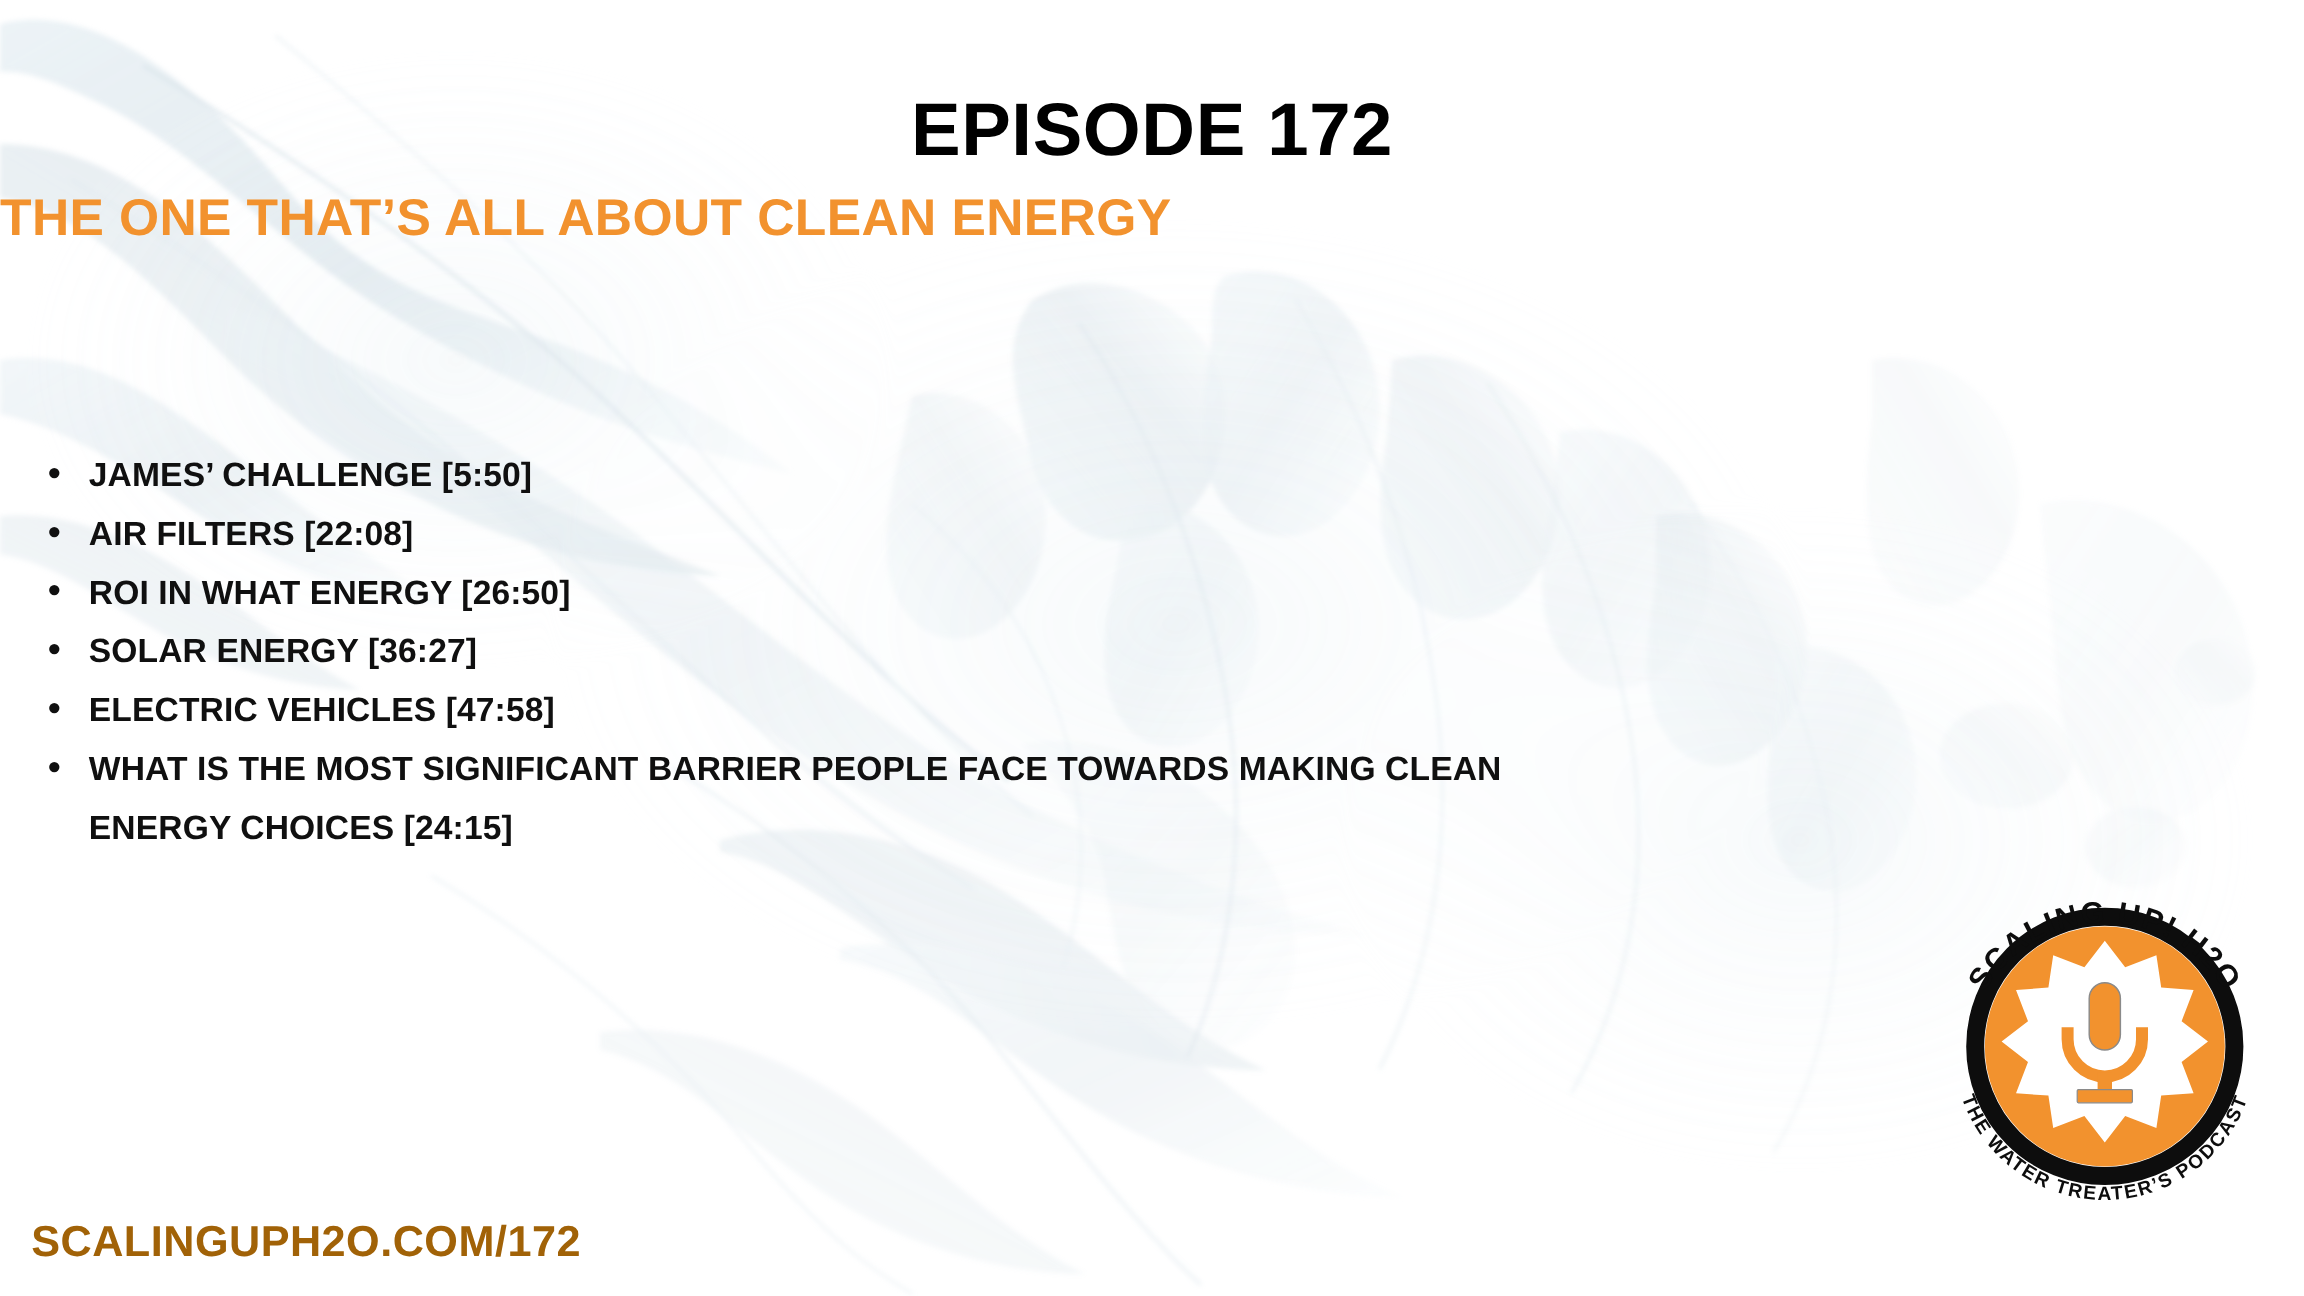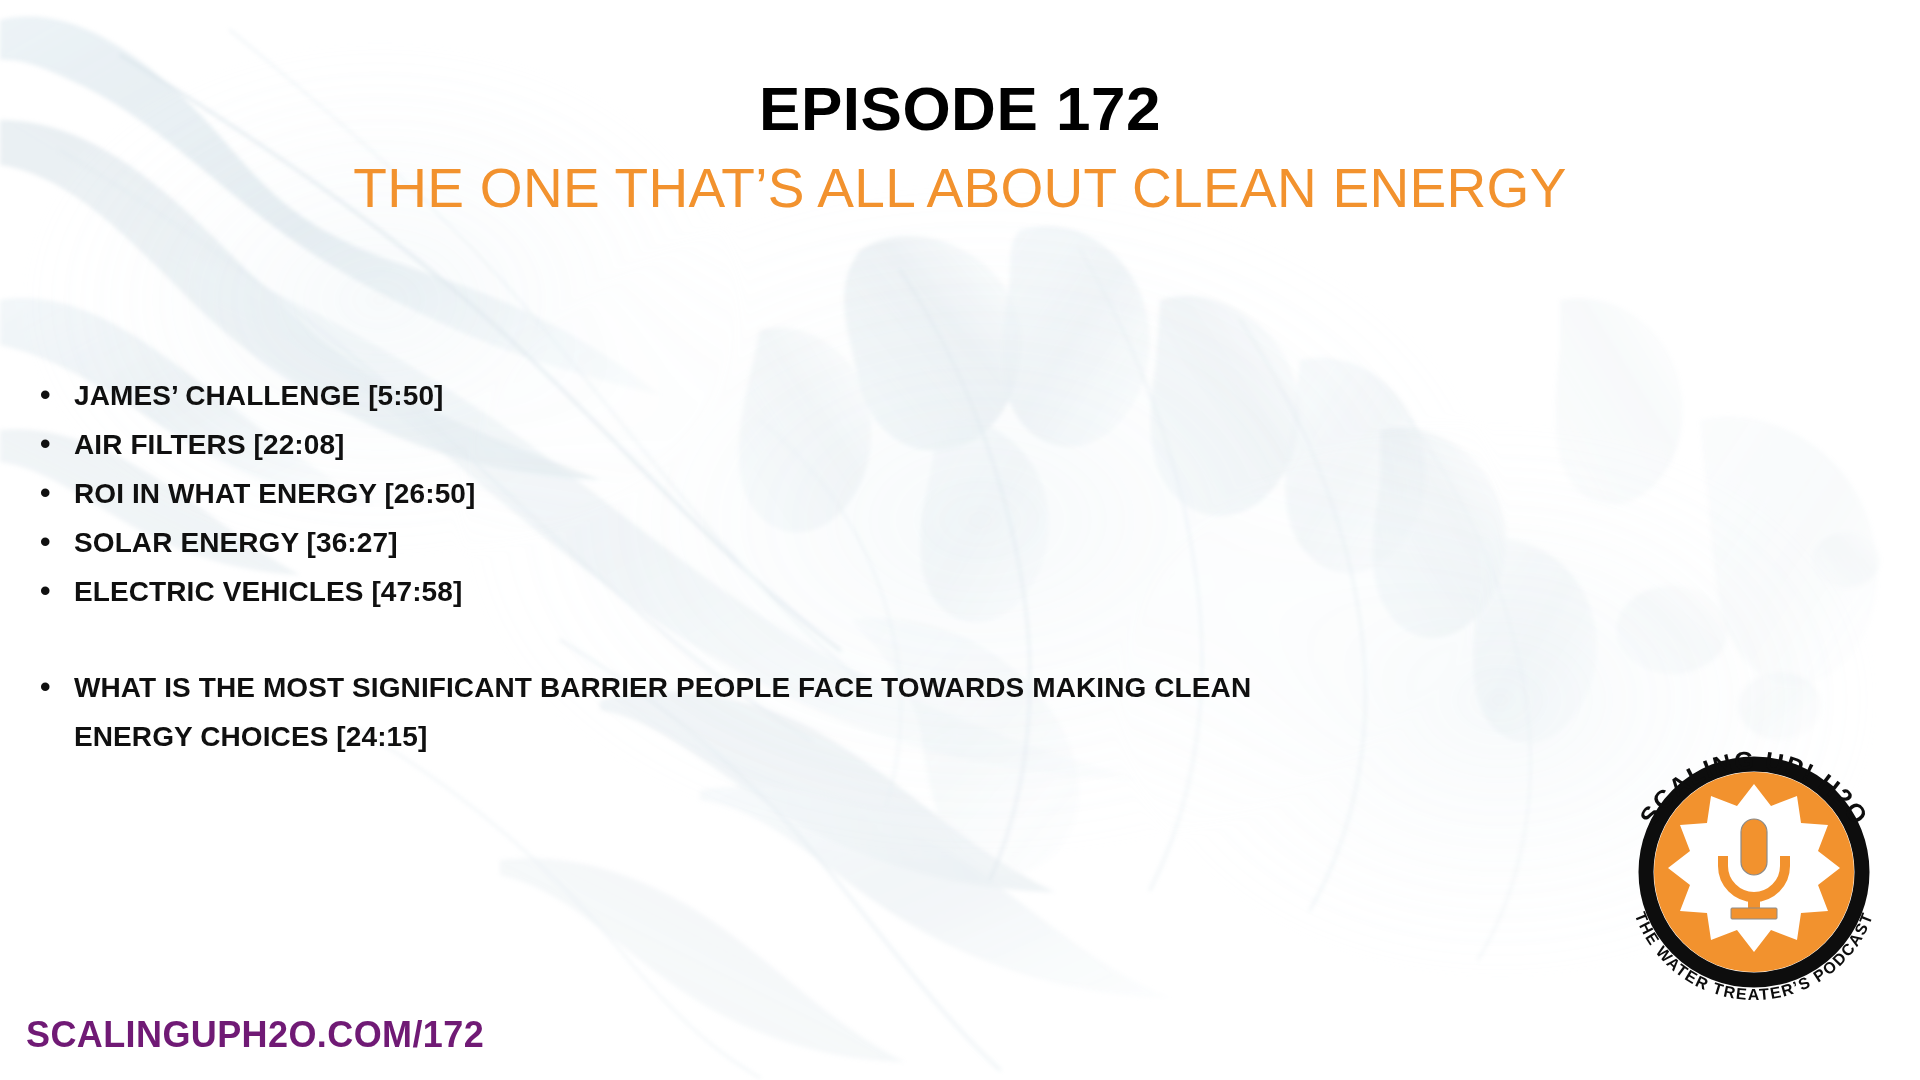--- a/index.html
+++ b/index.html
@@ -53,23 +53,22 @@
     color: #000000;
     line-height: 1.05;
     white-space: nowrap;
   }
 
   .episode-subtitle {
     position: absolute;
     top: 160px;
     left: 0;
     width: 1920px;
-    text-align: center;
-    font-size: 55px;
-    font-weight: normal;
+    font-size: 43px;
+    font-weight: bold;
     letter-spacing: 0.3px;
     color: #F2922E;
     line-height: 1.05;
     white-space: nowrap;
   }
 
   ul.topic-list {
     position: absolute;
     top: 372px;
     left: 28px;
@@ -92,30 +91,29 @@
     content: "\2022";
     position: absolute;
     left: -34px;
     top: -1px;
     font-size: 30px;
     line-height: 48.6px;
     color: #101010;
   }
   ul.topic-list li.wrap {
     max-width: 1245px;
-    margin-top: 47px;
   }
 
   .footer-url {
     position: absolute;
     left: 26px;
     top: 1014px;
     font-size: 36px;
     font-weight: bold;
-    color: #701a75;
+    color: #a16207;
     letter-spacing: 0.4px;
     white-space: nowrap;
   }
 
   
   #podcast-logo {
     position: absolute;
     left: 1604px;
     top: 722px;
     width: 300px;

